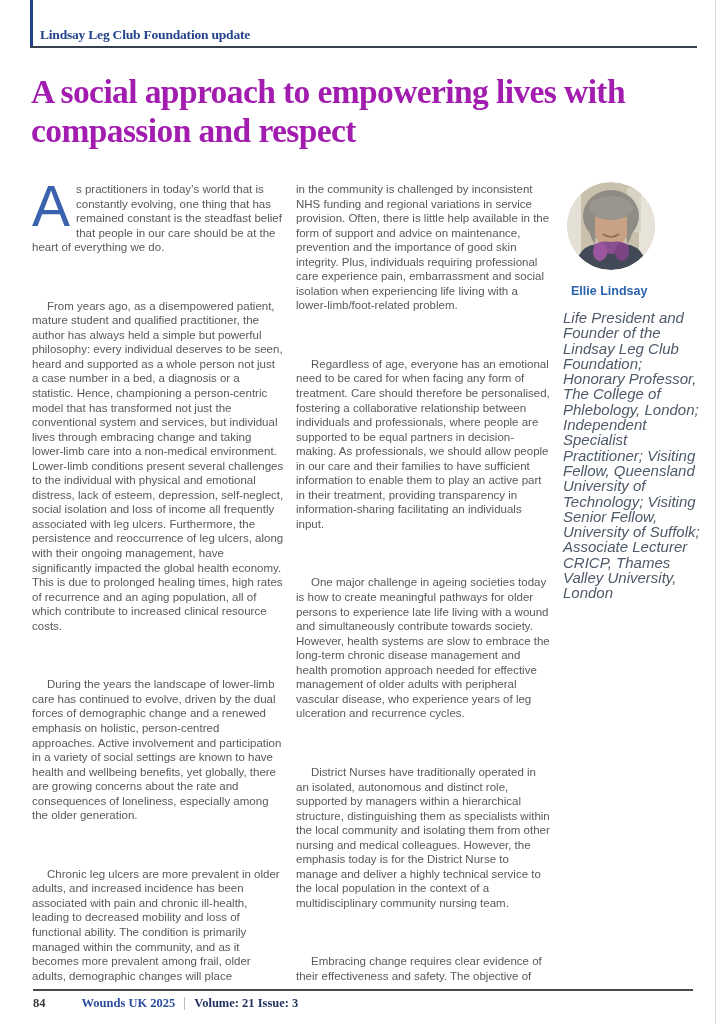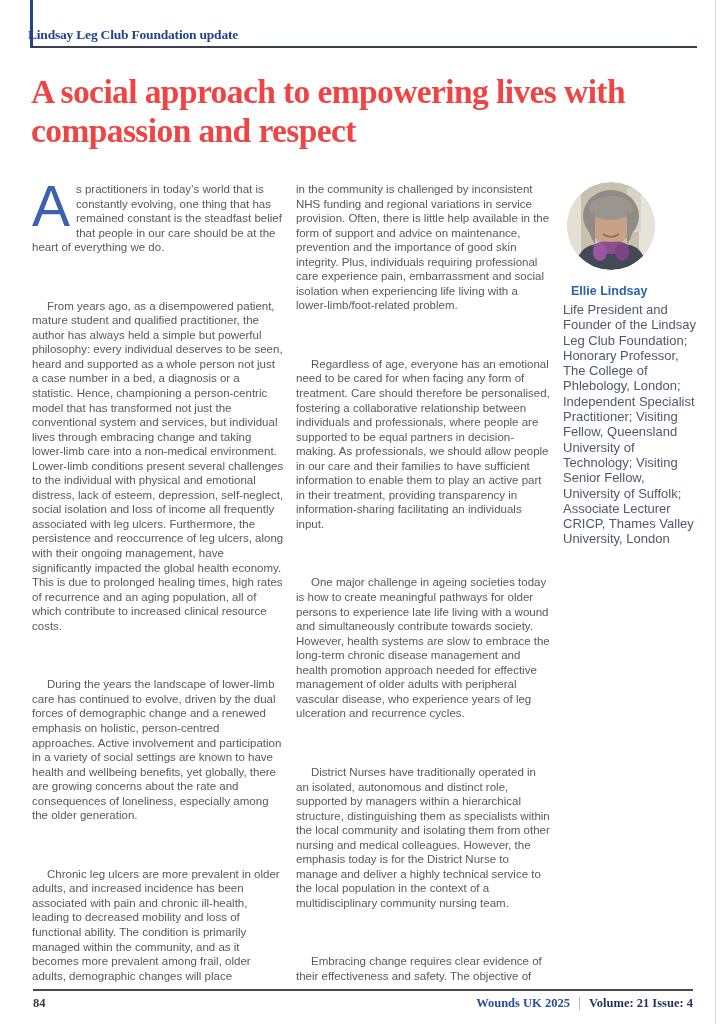--- a/index.html
+++ b/index.html
@@ -2,43 +2,43 @@
 <html><head>
 <meta charset="utf-8">
 <style>
   html,body{margin:0;padding:0;background:#ffffff;}
   .page{
     position:relative;width:724px;height:1024px;background:#ffffff;
     overflow:hidden;font-family:"Liberation Sans",sans-serif;
   }
   
   .accent-bar{position:absolute;left:30px;top:0;width:3px;height:46px;background:#24438d;}
-  .eyebrow{position:absolute;left:28px;top:27px;font-family:"Liberation Serif",serif;
+  .eyebrow{position:absolute;left:40px;top:27px;font-family:"Liberation Serif",serif;
     font-weight:bold;font-size:13.5px;color:#24438d;letter-spacing:-0.2px;}
   .header-rule{position:absolute;left:30px;top:46px;width:667px;height:2px;background:#39404d;}
   .title{position:absolute;left:31px;top:72px;width:648px;margin:0;
     font-family:"Liberation Serif",serif;font-weight:bold;font-size:33.5px;line-height:39px;
-    color:#ef4444;letter-spacing:-0.6px;}
+    color:#a21caf;letter-spacing:-0.6px;}
   
   .main{position:absolute;left:32px;top:182px;width:671px;height:802px;overflow:hidden;
     display:grid;grid-template-columns:252px 255px 140px;column-gap:12px;}
   .col p{margin:0;font-size:11.5px;line-height:14.55px;color:#57595c;}
   .col p.ind{text-indent:15px;margin-top:44px;}
   .col h2{margin:14px 0 0 0;font-size:11.8px;line-height:14.55px;font-weight:bold;color:#3e4043;}
   .dropcap{float:left;font-size:57px;line-height:45px;color:#3a62ae;
     padding:2px 6px 0 0;font-family:"Liberation Sans",sans-serif;}
   
   .sidebar{padding-top:0;}
   .photo{width:88px;height:88px;margin:0 0 14px 4px;border-radius:50%;overflow:hidden;}
-  .author-name{font-size:12.5px;font-weight:bold;color:#2b63ad;margin-bottom:4px;padding-left:8px;}
-  .author-bio{font-size:13px;line-height:15.3px;color:#4e5a6a;}
+  .author-name{font-size:12.5px;font-weight:bold;color:#2b63ad;margin-bottom:12px;padding-left:8px;}
+  .author-bio{font-size:15px;line-height:15.3px;font-style:italic;color:#4e5a6a;}
   
   .footer-rule{position:absolute;left:33px;top:989px;width:660px;height:1.5px;background:#4a4a4a;}
   .footer{position:absolute;left:33px;top:996px;width:660px;display:flex;
-    justify-content:space-between;align-items:center;
+    justify-content:flex-start;align-items:center;
     font-family:"Liberation Serif",serif;font-weight:bold;font-size:12.5px;}
   .pagenum{color:#3a3a3a;}
   .footer-right{display:flex;align-items:center;margin-left:36px;}
   .journal{color:#2b4d9e;}
   .fsep{display:inline-block;width:1px;height:13px;background:#b9bec6;margin:0 9px;}
   .issue{color:#1f2f5e;}
   .scan-edge{position:absolute;right:8px;top:0;width:1px;height:100%;background:#d8d8d8;}
 </style>
 </head>
 <body>
@@ -100,19 +100,19 @@
     </aside>
 
   </div>
 
   <div class="footer-rule"></div>
   <div class="footer">
     <span class="pagenum">84</span>
     <span class="footer-right">
       <span class="journal">Wounds UK 2025</span>
       <span class="fsep"></span>
-      <span class="issue">Volume: 21 Issue: 4</span>
+      <span class="issue">Volume: 21 Issue: 3</span>
     </span>
   </div>
 
   <div class="scan-edge"></div>
 
 </div>
 
 </body></html>

